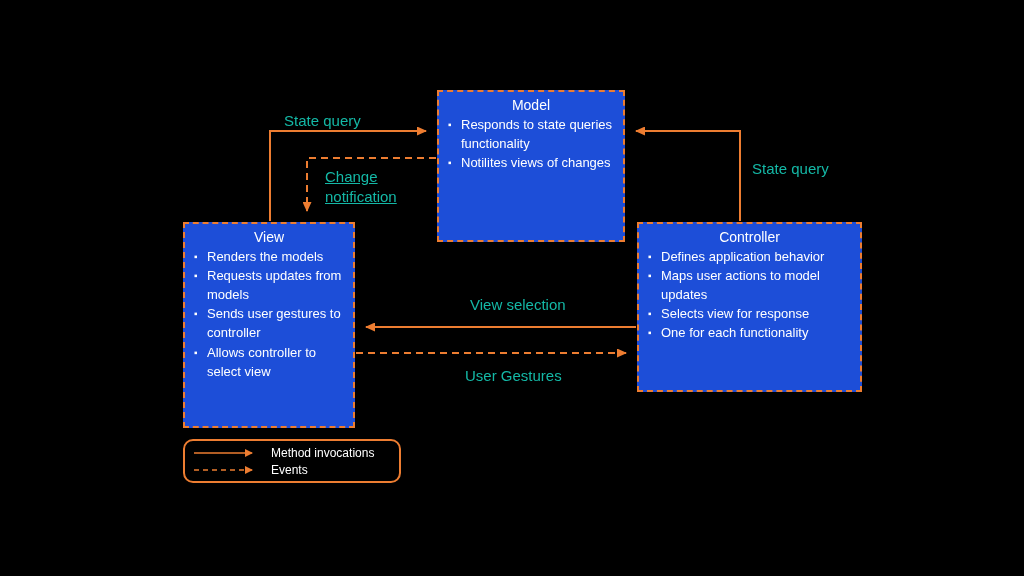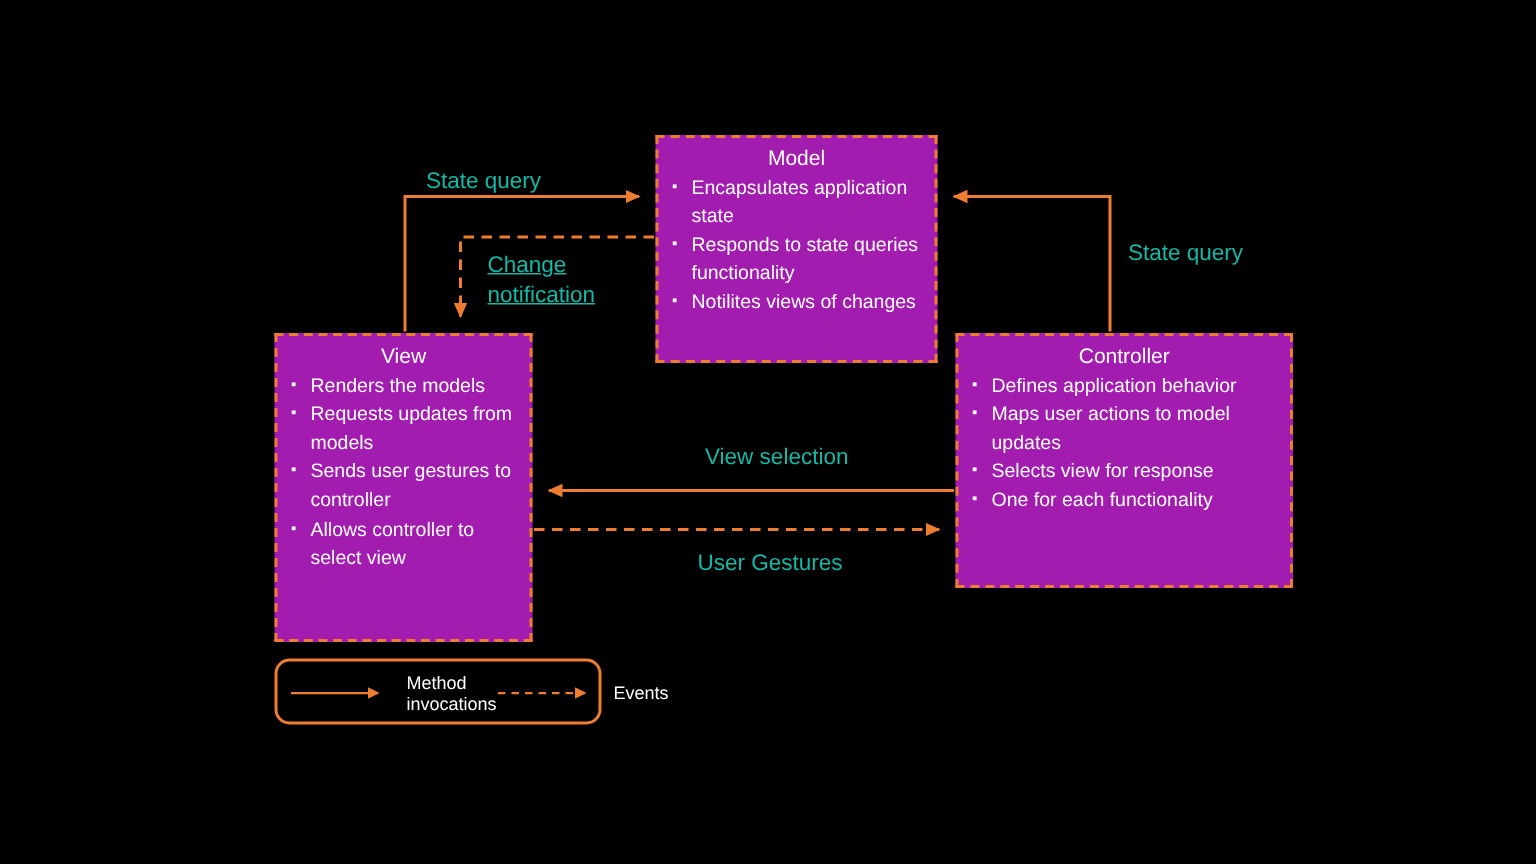--- a/index.html
+++ b/index.html
@@ -9,21 +9,21 @@
     font-family: "Liberation Sans", sans-serif;
     position: relative;
     overflow: hidden;
     color: #ffffff;
   }
   .stage { position: absolute; inset: 0; width: 1024px; height: 576px; }
 
   .dbox {
     position: absolute;
     border: 2px dashed #ED7D31;
-    background: #a21caf;
+    background: #1d4ed8;
     padding: 5px 8px 6px 8px;
   }
   .dbox .box-title {
     text-align: center;
     font-size: 14px;
     font-weight: 400;
     margin-bottom: 2px;
   }
   .bullets { list-style: none; font-size: 13px; line-height: 1.47; }
   .bullets li { position: relative; padding-left: 14px; }
@@ -49,21 +49,21 @@
   .legend {
     position: absolute;
     left: 183px;
     top: 439px;
     width: 218px;
     height: 44px;
     border: 2px solid #ED7D31;
     border-radius: 10px;
     padding: 5px 8px 4px 8px;
     display: flex;
-    flex-direction: row;
+    flex-direction: column;
     justify-content: space-between;
   }
   .legend-row { display: flex; align-items: center; gap: 10px; }
   .legend-row svg { flex: 0 0 auto; }
   .legend-text { font-size: 12px; color: #ffffff; }
 </style>
 </head>
 <body>
 
 <div class="stage">
@@ -82,21 +82,20 @@
     <polyline points="740,221 740,131 636,131" fill="none" stroke="#ED7D31" stroke-width="2" marker-end="url(#ah)"></polyline>
 
     <line x1="636" y1="327" x2="366" y2="327" stroke="#ED7D31" stroke-width="2" marker-end="url(#ah)"></line>
 
     <line x1="356" y1="353" x2="626" y2="353" stroke="#ED7D31" stroke-width="2" stroke-dasharray="7 5" marker-end="url(#ah)"></line>
   </svg>
 
   <div class="dbox" style="left:437px; top:90px; width:188px; height:152px;">
     <div class="box-title">Model</div>
     <ul class="bullets">
-      <li>Encapsulates application state</li>
       <li>Responds to state queries functionality</li>
       <li>Notilites views of changes</li>
     </ul>
   </div>
 
   <div class="dbox" style="left:637px; top:222px; width:225px; height:170px;">
     <div class="box-title">Controller</div>
     <ul class="bullets">
       <li>Defines application behavior</li>
       <li>Maps user actions to model updates</li>

